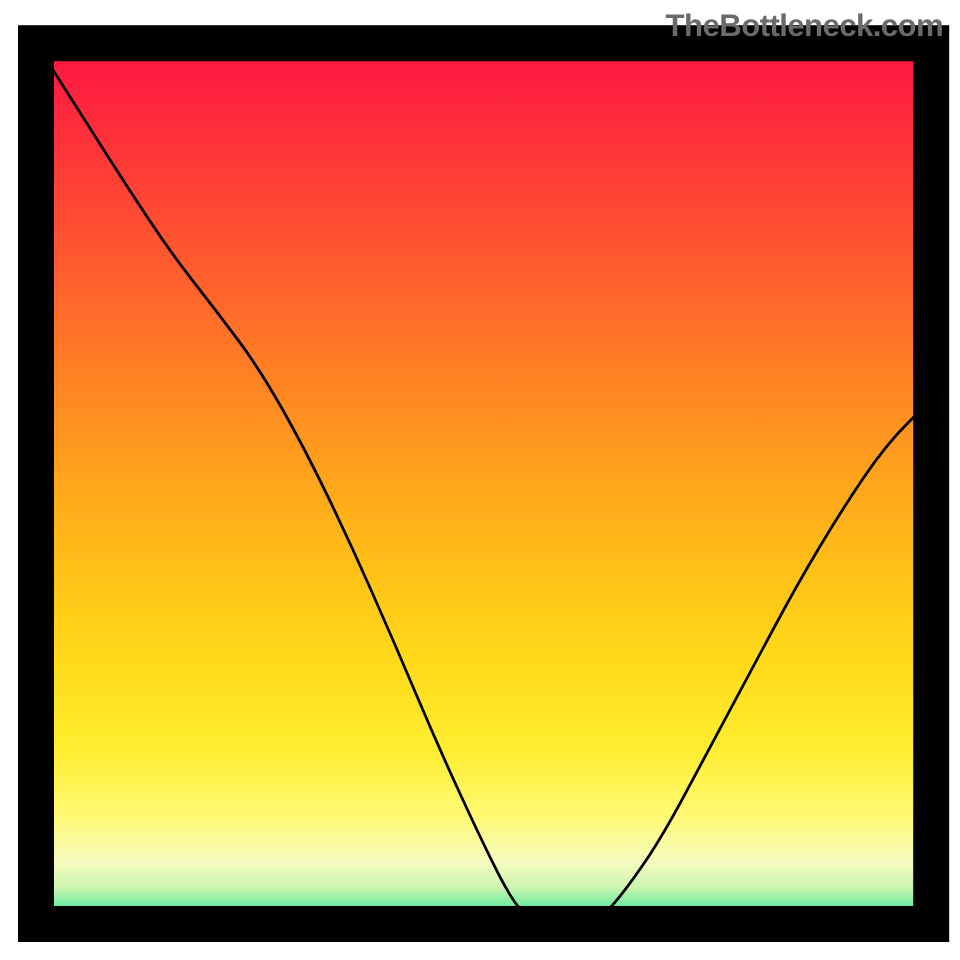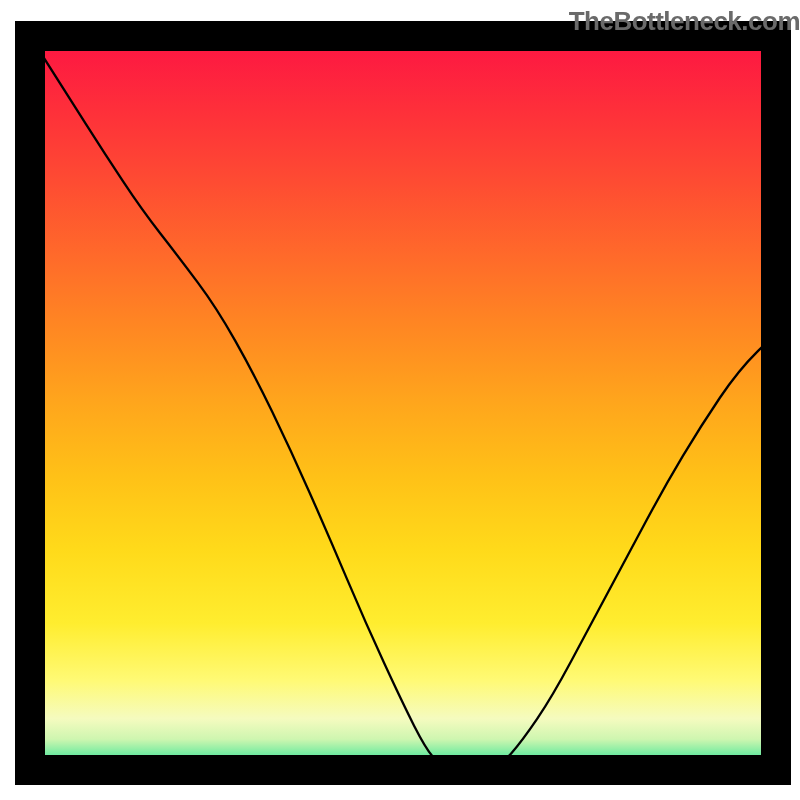--- a/index.html
+++ b/index.html
@@ -11,21 +11,21 @@
     overflow: hidden;
   }
   .chart-container {
     position: relative;
     width: 800px;
     height: 800px;
   }
   .watermark {
     position: absolute;
     top: 6px;
-    right: 0;
+    right: 14px;
     font-family: Arial, Helvetica, sans-serif;
     font-size: 26px;
     font-weight: bold;
     color: #6a6a6a;
     letter-spacing: -0.5px;
     z-index: 10;
   }
   svg.chart {
     position: absolute;
     top: 0;

